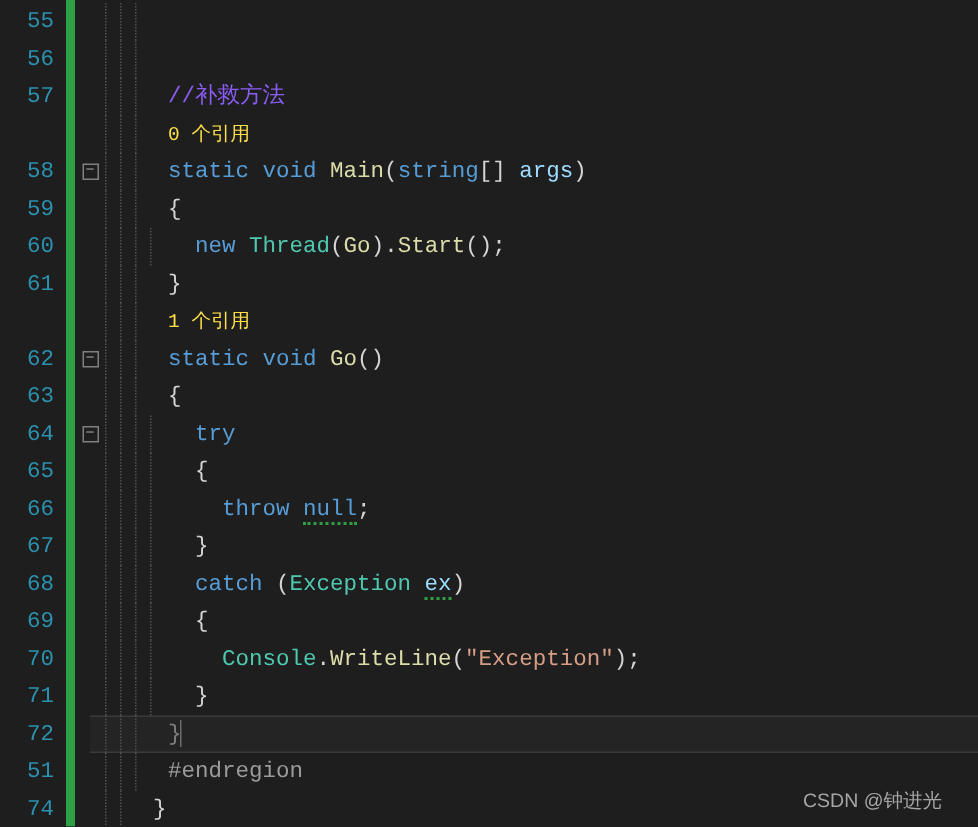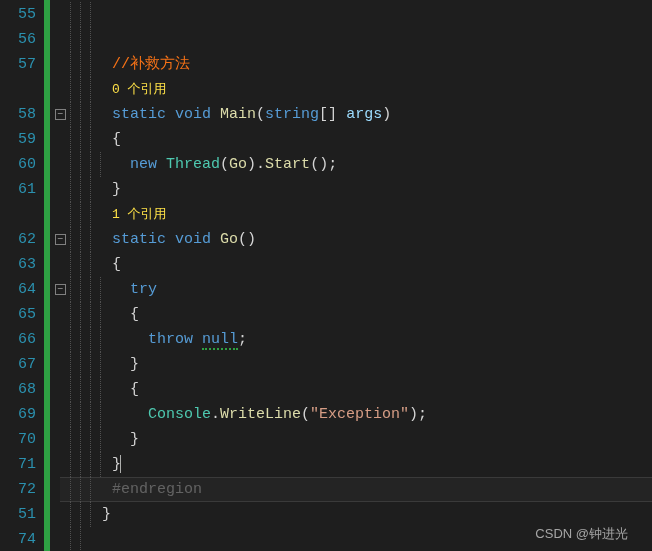--- a/index.html
+++ b/index.html
@@ -40,21 +40,21 @@
     position: relative;
     padding-top: 2px;
   }
   .guide-area .row { height: 25px; position: relative; }
   .dotline {
     position: absolute; top:0; bottom:0; width:0;
     border-left: 1px dotted #505050;
   }
   .code-area { flex: 1; padding-top: 2px; }
   .code-line { height: 25px; line-height: 25px; white-space: pre; }
-  .tk-comment { color: #f97316; }
+  .tk-comment { color: #8b5cf6; }
   .tk-ref     { color: #fde047; font-size: 13px; }
   .tk-keyword { color: #569cd6; }
   .tk-method  { color: #dcdcaa; }
   .tk-type    { color: #4ec9b0; }
   .tk-param   { color: #9cdcfe; }
   .tk-punct   { color: #d4d4d4; }
   .tk-string  { color: #d69d85; }
   .tk-region  { color: #9b9b9b; }
   .squiggle   { border-bottom: 2px dotted #2ea043; }
   .cursor {
@@ -264,20 +264,21 @@
     <div class="code-line"><span class="tk-punct">{</span></div>
     <div class="code-line">  <span class="tk-keyword">new</span> <span class="tk-type">Thread</span><span class="tk-punct">(</span><span class="tk-method">Go</span><span class="tk-punct">).</span><span class="tk-method">Start</span><span class="tk-punct">();</span></div>
     <div class="code-line"><span class="tk-punct">}</span></div>
     <div class="code-line"><span class="tk-ref">1 个引用</span></div>
     <div class="code-line"><span class="tk-keyword">static</span> <span class="tk-keyword">void</span> <span class="tk-method">Go</span><span class="tk-punct">()</span></div>
     <div class="code-line"><span class="tk-punct">{</span></div>
     <div class="code-line">  <span class="tk-keyword">try</span></div>
     <div class="code-line">  <span class="tk-punct">{</span></div>
     <div class="code-line">    <span class="tk-keyword">throw</span> <span class="tk-keyword squiggle">null</span><span class="tk-punct">;</span></div>
     <div class="code-line">  <span class="tk-punct">}</span></div>
+    <div class="code-line">  <span class="tk-keyword">catch</span><span class="tk-punct"> (</span><span class="tk-type">Exception</span> <span class="tk-param squiggle">ex</span><span class="tk-punct">)</span></div>
     <div class="code-line">  <span class="tk-punct">{</span></div>
     <div class="code-line">    <span class="tk-type">Console</span><span class="tk-punct">.</span><span class="tk-method">WriteLine</span><span class="tk-punct">(</span><span class="tk-string">"Exception"</span><span class="tk-punct">);</span></div>
     <div class="code-line">  <span class="tk-punct">}</span></div>
     <div class="code-line"><span class="tk-punct">}</span><span class="cursor"></span></div>
     <div class="code-line"><span class="tk-region">#endregion</span></div>
     <div class="code-line" style="margin-left:-10px"><span class="tk-punct">}</span></div>
 
   </div>
 </div>
 

